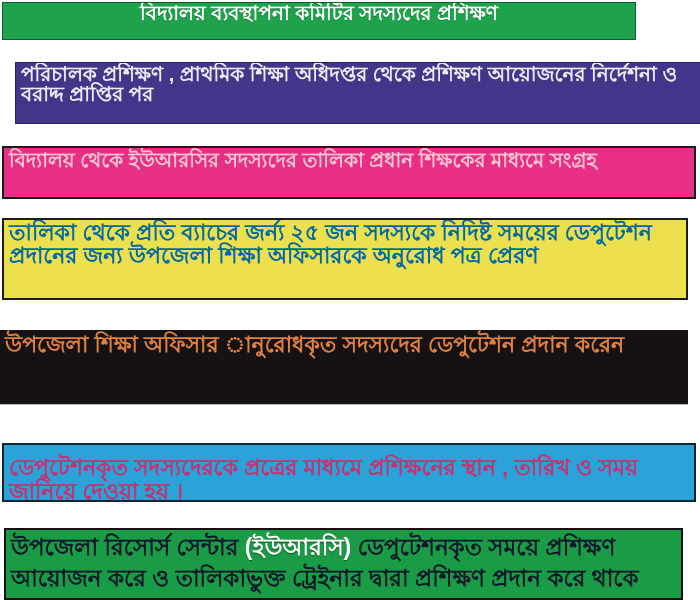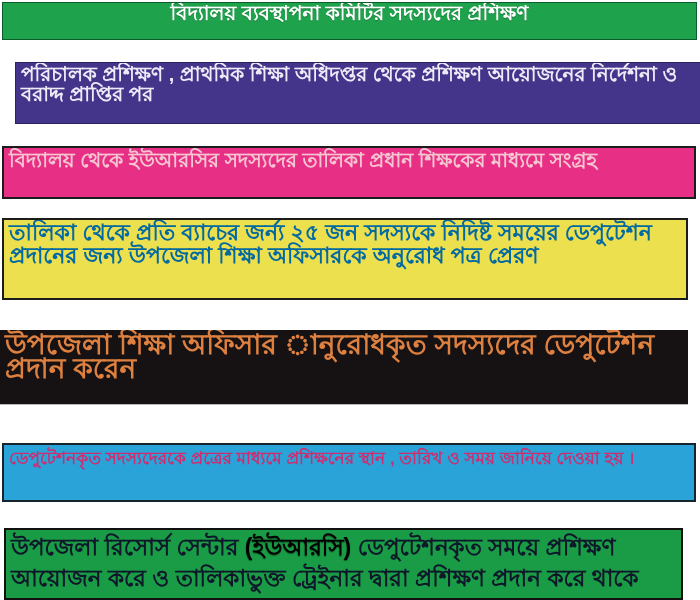--- a/index.html
+++ b/index.html
@@ -15,21 +15,21 @@
     font-weight: bold;
   }
   .band {
     position: absolute;
     box-sizing: border-box;
     overflow: hidden;
     word-wrap: break-word;
   }
   
   .b1 {
-    top: 2px; left: 2px; width: 695px; height: 38px;
+    top: 2px; left: 2px; width: 634px; height: 38px;
     border: 1px solid #0b5d29;
     text-align: center;
     font-size: 20px; line-height: 18px;
     padding: 1px 6px;
     text-shadow: 0 1px 0 rgba(0,0,0,0.25);
   }
   
   .b2 {
     top: 62px; left: 0; width: 700px; height: 62px;
     border: 1px solid #2c2161;
@@ -47,29 +47,29 @@
   .b4 {
     top: 218px; left: 2px; width: 686px; height: 82px;
     border: 2px solid #1c1c1c;
     font-size: 22px; line-height: 23px;
     padding: 1px 5px;
   }
   
   .b5 {
     top: 330px; left: 0; width: 688px; height: 75px;
     border-bottom: 1px solid #bbbbbb;
-    font-size: 28px; line-height: 24px;
+    font-size: 22px; line-height: 24px;
     padding: 3px 5px;
   }
   
   .b6 {
     top: 443px; left: 2px; width: 694px; height: 59px;
     border: 2px solid #0f766e;
-    font-size: 17px; line-height: 24px;
-    padding: 2px 5px;
+    font-size: 22px; line-height: 24px;
+    padding: 11px 5px;
   }
   
   .b7 {
     top: 528px; left: 4px; width: 679px; height: 72px;
     border: 2px solid #111111;
     font-size: 23px; line-height: 31px;
     padding: 2px 5px;
   }
   .seg-white {
     text-shadow: 0 1px 1px rgba(0,0,0,0.45);
@@ -84,14 +84,14 @@
 
 <div class="band b3" style="background-color: rgb(232, 47, 134); color: rgb(246, 198, 208); border-color: rgb(28, 28, 28);">বিদ্যালয় থেকে ইউআরসির সদস্যদের  তালিকা প্রধান শিক্ষকের মাধ্যমে সংগ্রহ</div>
 
 <div class="band b4" style="background-color: rgb(236, 224, 79); color: #0369a1; border-color: rgb(28, 28, 28);">তালিকা থেকে প্রতি ব্যাচের জর্ন্য ২৫ জন সদস্যকে নিদিষ্ট সময়ের ডেপুটেশন প্রদানের জন্য উপজেলা শিক্ষা অফিসারকে অনুরোধ পত্র প্রেরণ</div>
 
 <div class="band b5" style="background-color: rgb(22, 17, 18); color: rgb(221, 128, 64);">উপজেলা শিক্ষা অফিসার ানুরোধকৃত সদস্যদের ডেপুটেশন প্রদান করেন</div>
 
 <div class="band b6" style="background-color: rgb(42, 163, 216); color: rgb(203, 47, 114); border-color: rgb(22, 36, 46);">ডেপুটেশনকৃত সদস্যদেরকে প্রত্রের মাধ্যমে প্রশিক্ষনের স্থান , তারিখ ও সময় জানিয়ে দেওয়া হয় ।</div>
 
 <div class="band b7" style="background-color: rgb(25, 156, 69); border-color: rgb(17, 17, 17);">
-  <span style="color: #0f172a;">উপজেলা রিসোর্স সেন্টার </span><span class="seg-white" style="color: #000000;">(ইউআরসি)</span><span style="color: #0f172a;">  ডেপুটেশনকৃত সময়ে প্রশিক্ষণ আয়োজন করে ও তালিকাভুক্ত ট্রেইনার দ্বারা প্রশিক্ষণ প্রদান করে থাকে</span>
+  <span style="color: #0f172a;">উপজেলা রিসোর্স সেন্টার </span><span class="seg-white" style="color: #ffffff;">(ইউআরসি)</span><span style="color: #0f172a;">  ডেপুটেশনকৃত সময়ে প্রশিক্ষণ আয়োজন করে ও তালিকাভুক্ত ট্রেইনার দ্বারা প্রশিক্ষণ প্রদান করে থাকে</span>
 </div>
 
 </body></html>

